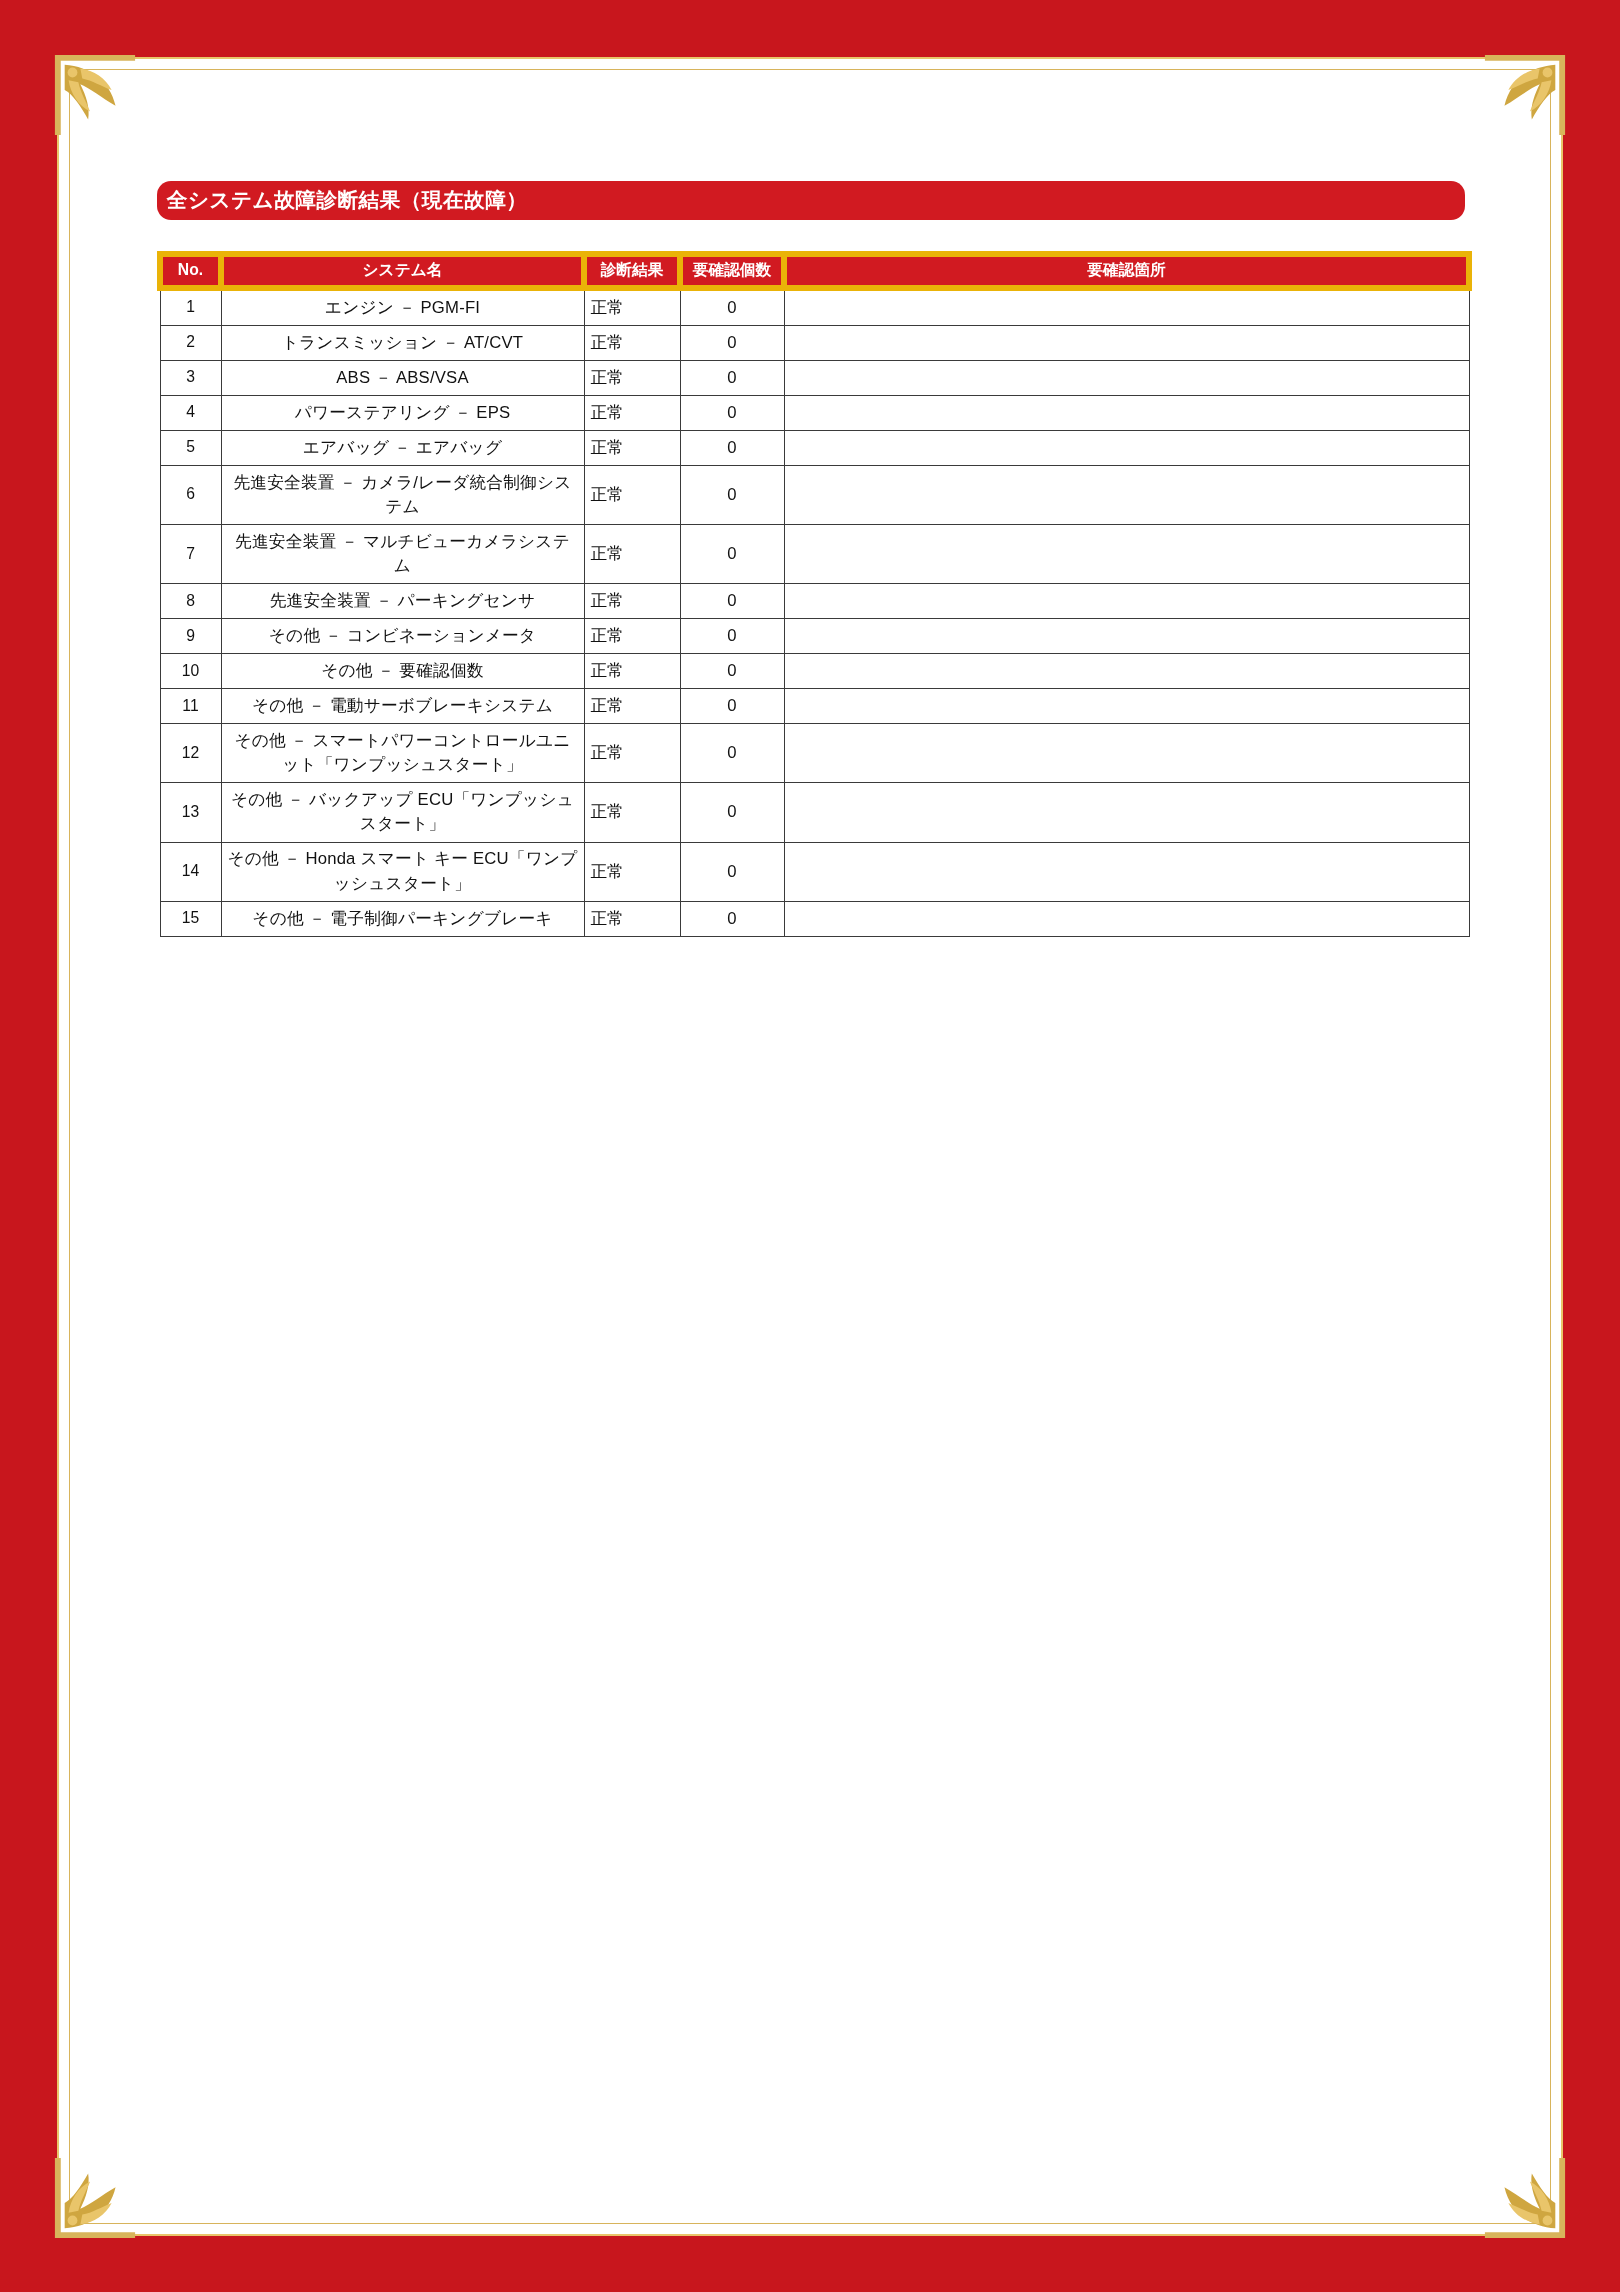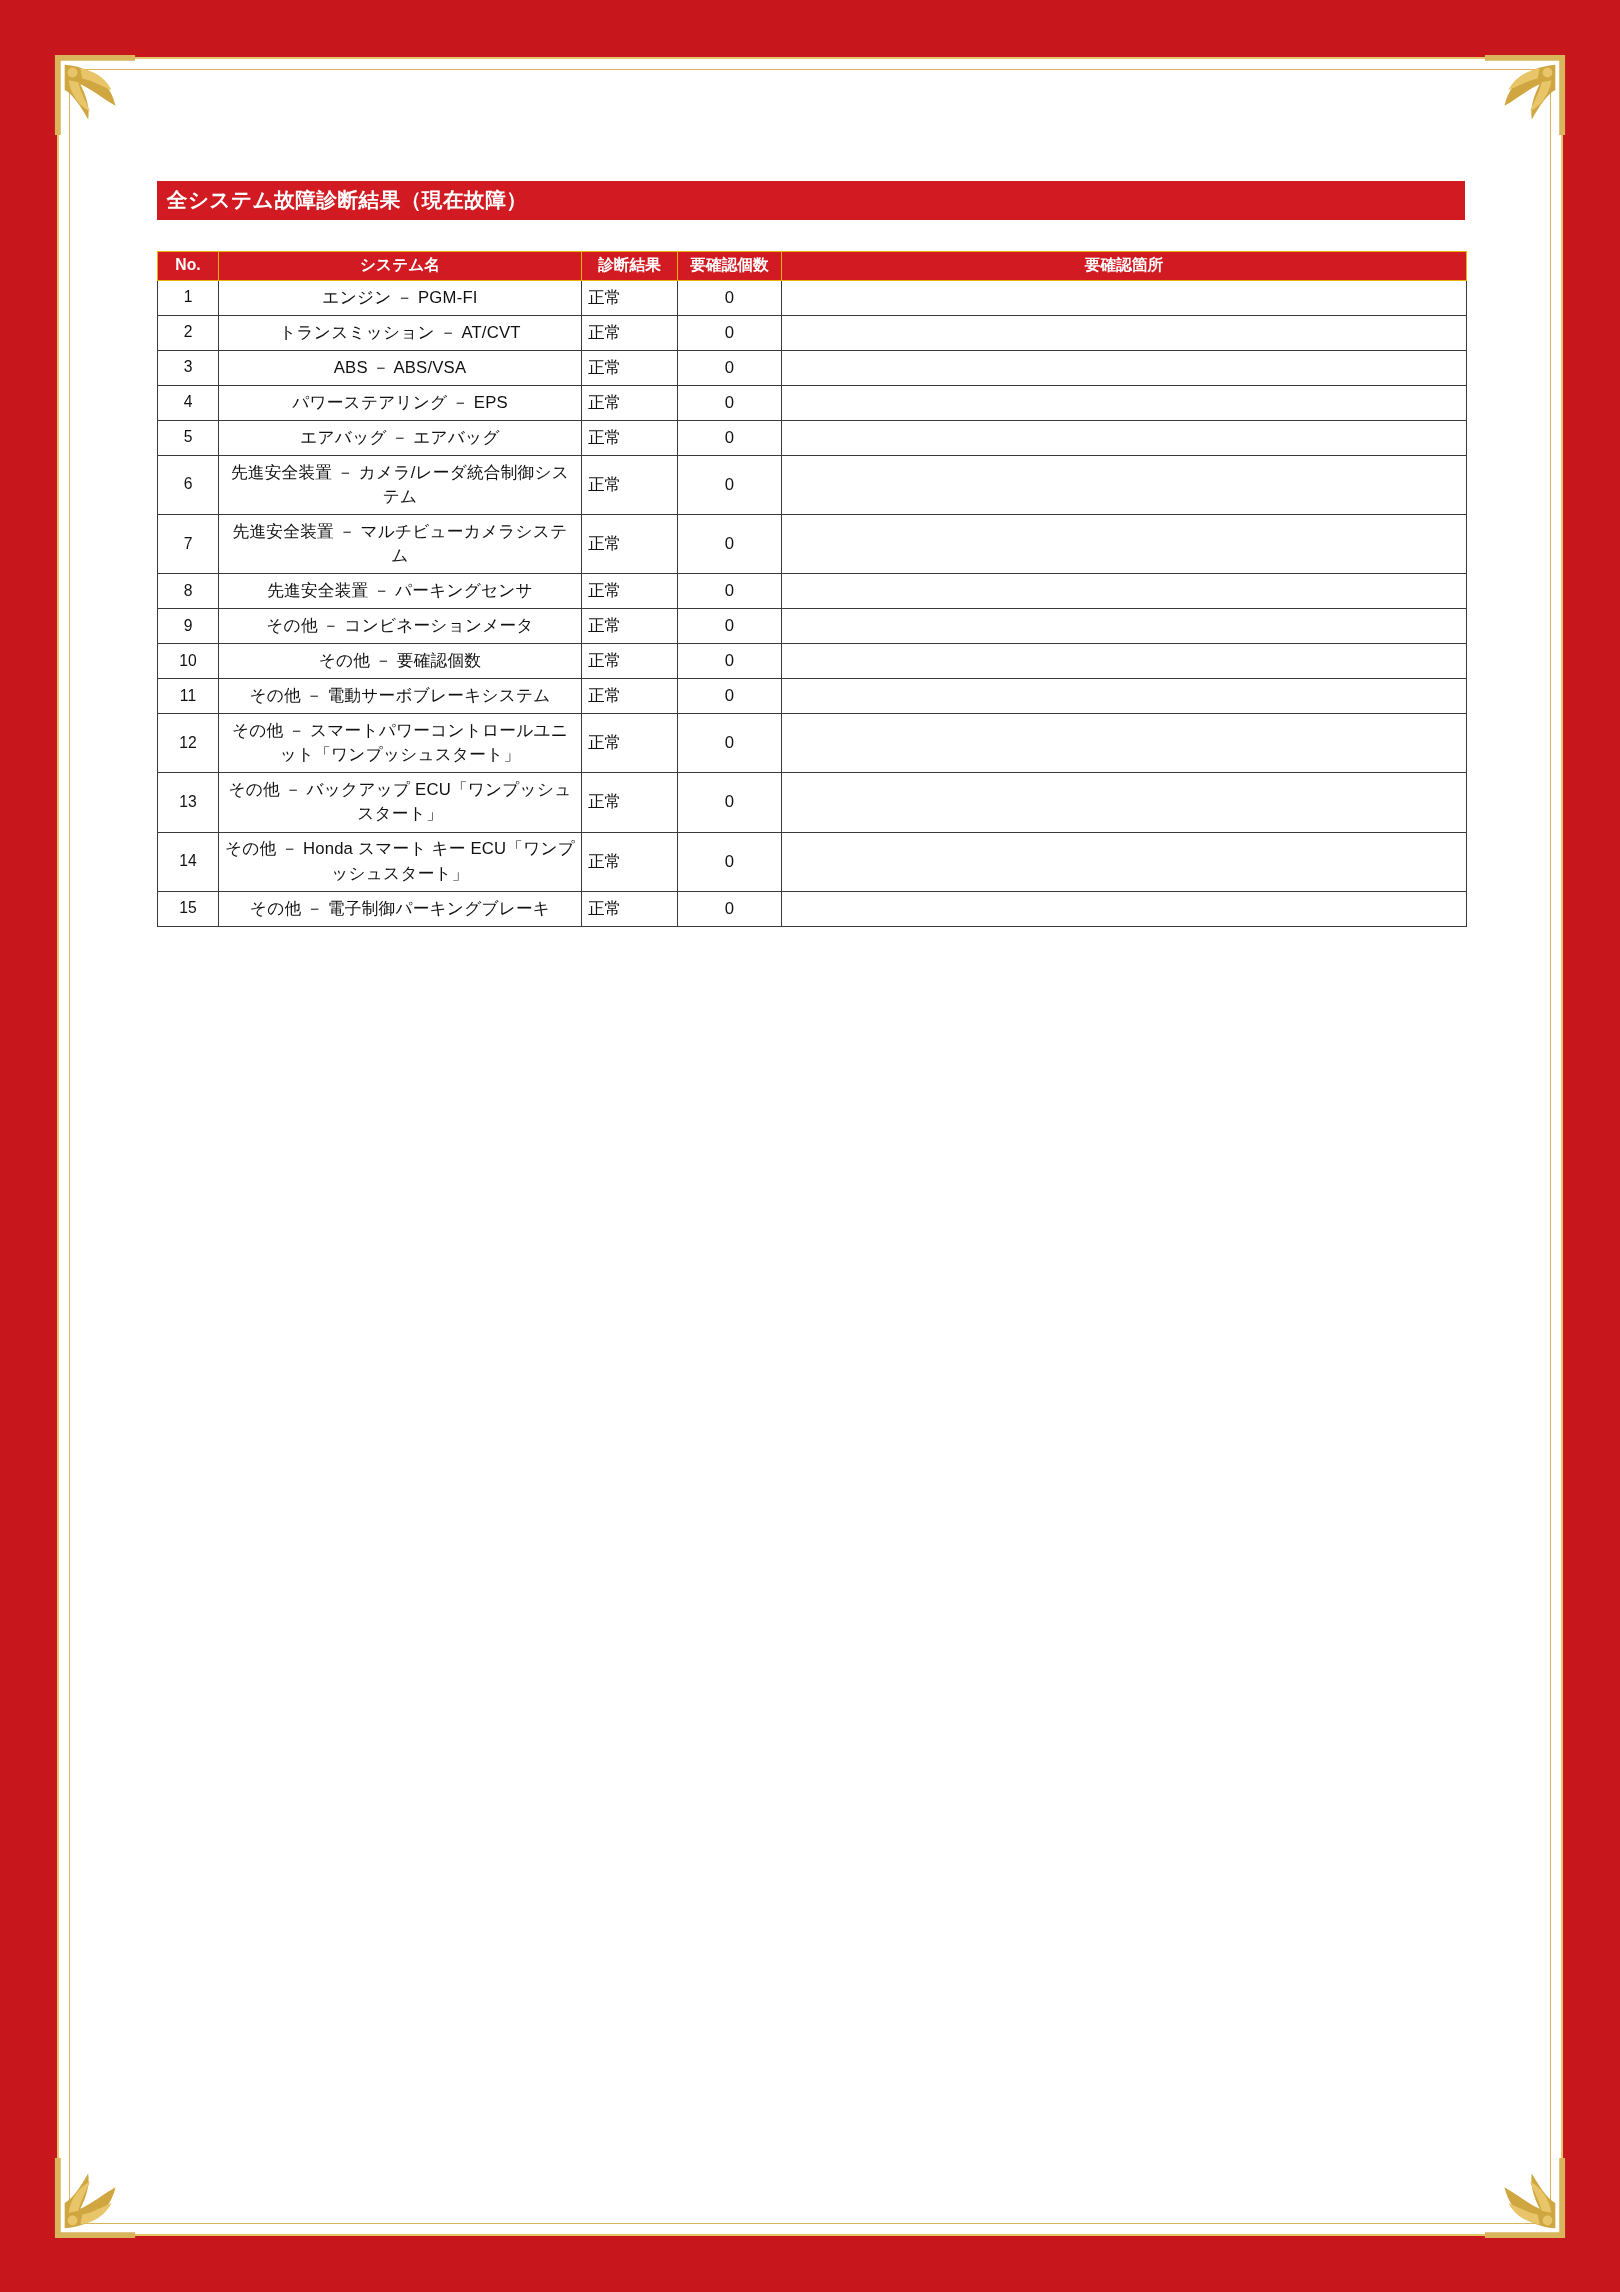--- a/index.html
+++ b/index.html
@@ -68,36 +68,37 @@
   .section-title {
     background: #d11a21;
     color: #ffffff;
     font-size: 20.6px;
     font-weight: bold;
     letter-spacing: 0.5px;
     padding: 5.9px 9.8px 6.9px 9.8px;
     box-sizing: border-box;
     width: 100%;
     line-height: 1.25;
+    border-radius: 14px;
   }
 
   table.report {
     margin-top: 31px;
     border-collapse: collapse;
     width: 100%;
     table-layout: fixed;
     font-size: 16.7px;
     color: #111;
   }
   table.report th {
     background: #d11a21;
     color: #ffffff;
     font-weight: bold;
     font-size: 15.7px;
-    border: 1px solid #eab308;
+    border: 6px solid #eab308;
     padding: 3.9px 3.9px;
     text-align: center;
     line-height: 1.3;
   }
   table.report td {
     border: 1px solid #3a3a3a;
     padding: 4.9px 5.9px;
     line-height: 1.45;
     vertical-align: middle;
     height: 23.5px;

